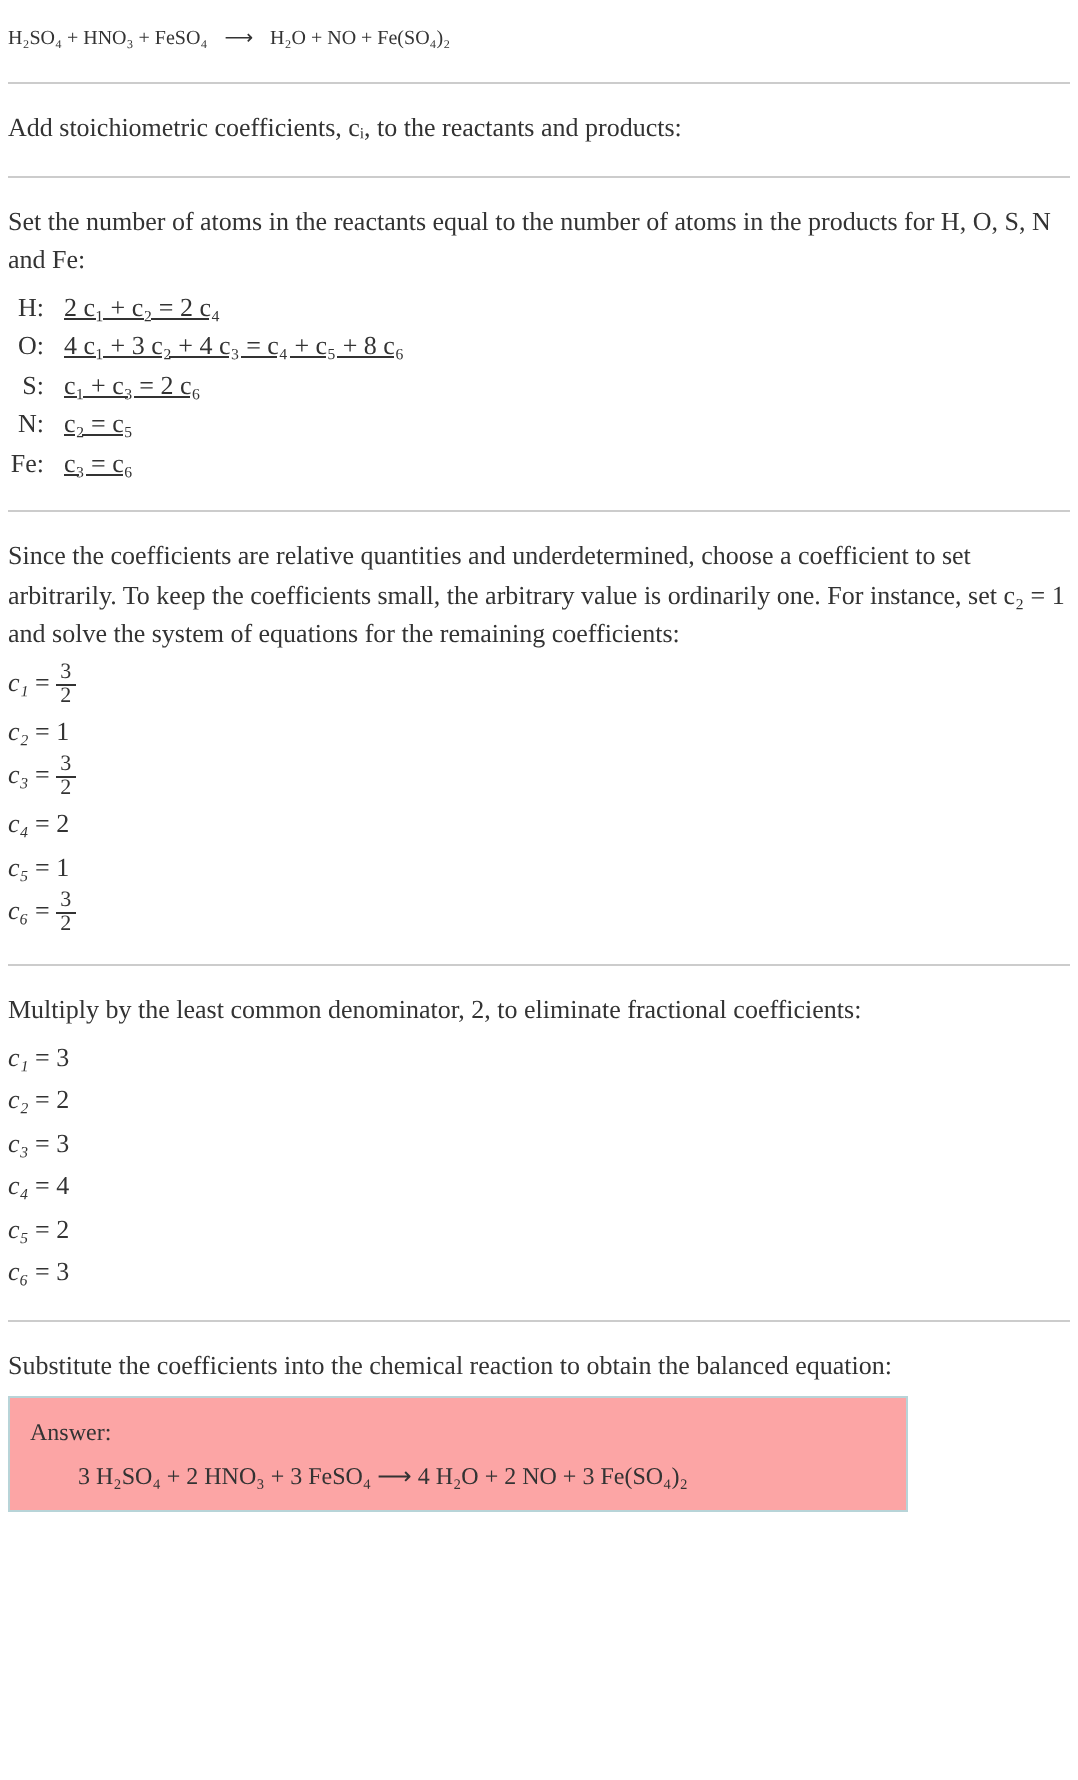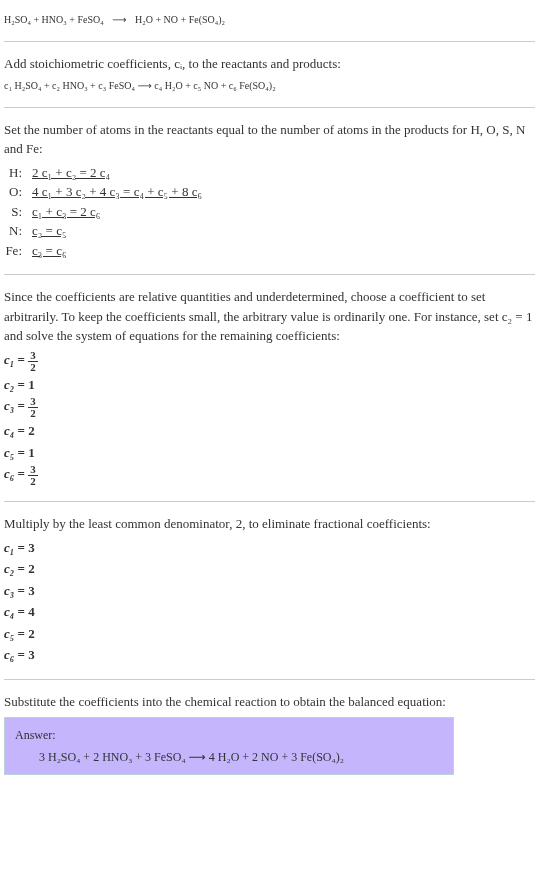--- a/index.html
+++ b/index.html
@@ -43,21 +43,20 @@
       text-align: right;
       padding-right: 10px;
       min-width: 28px;
     }
     .varlist-value {
       display: table-cell;
       text-decoration: underline;
     }
     .coeflist {
       margin: 4px 0;
-      font-weight: bold;
     }
     .coefrow {
       margin: 2px 0;
     }
     .frac {
       display: inline-block;
       vertical-align: middle;
       text-align: center;
       font-size: 11px;
       line-height: 1;
@@ -65,21 +64,21 @@
     .frac-num {
       display: block;
       border-bottom: 1px solid #333;
       padding: 0 2px;
     }
     .frac-den {
       display: block;
       padding: 0 2px;
     }
     .answer-box {
-      background: #c4b5fd;
+      background: #fca5a5;
       border: 1px solid #b8d4d8;
       padding: 8px 10px;
       margin-top: 6px;
       width: 450px;
     }
     .answer-label {
       font-size: 12px;
       margin-bottom: 4px;
     }
     .answer-eq {
@@ -98,21 +97,20 @@
     <span>H₂SO₄ + HNO₃ + FeSO₄</span>
     <span class="arrow">⟶</span>
     <span>H₂O + NO + Fe(SO₄)₂</span>
   </div>
 </div>
 
 <hr>
 
 <div class="section">
   <div>Add stoichiometric coefficients, cᵢ, to the reactants and products:</div>
-  <div class="equation">c₁ H₂SO₄ + c₂ HNO₃ + c₃ FeSO₄  ⟶  c₄ H₂O + c₅ NO + c₆ Fe(SO₄)₂</div>
 </div>
 
 <hr>
 
 <div class="section">
   <div>Set the number of atoms in the reactants equal to the number of atoms in the products for H, O, S, N and Fe:</div>
   <div class="varlist">
     <div class="varlist-row">
       <div class="varlist-label">H:</div>
       <div class="varlist-value">2 c₁ + c₂ = 2 c₄</div>

